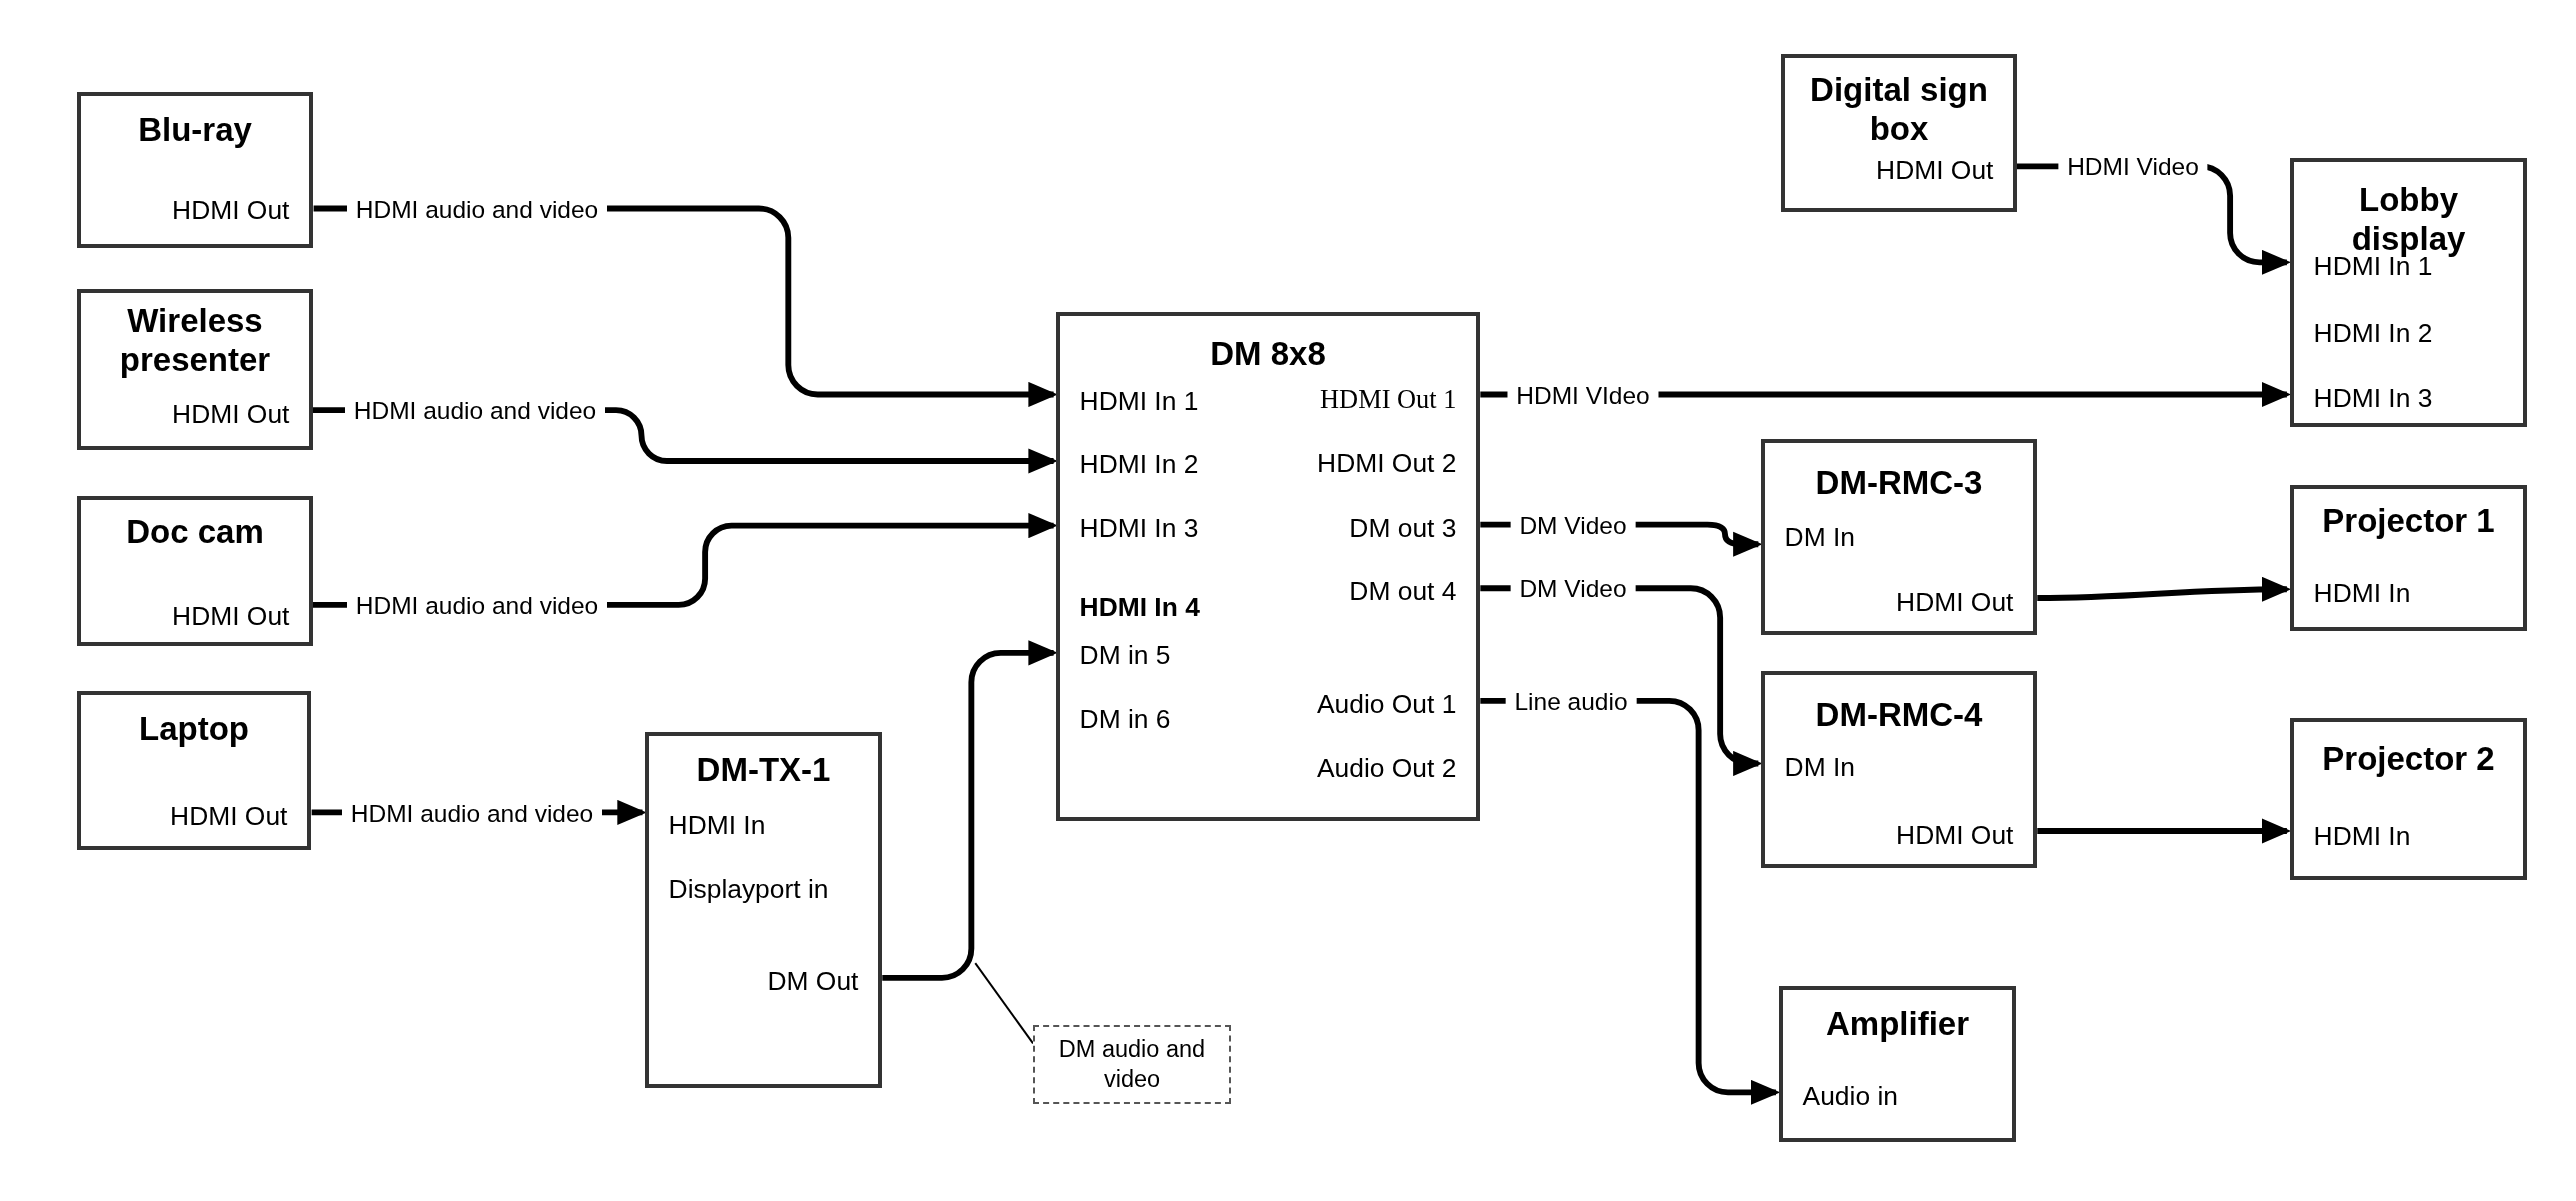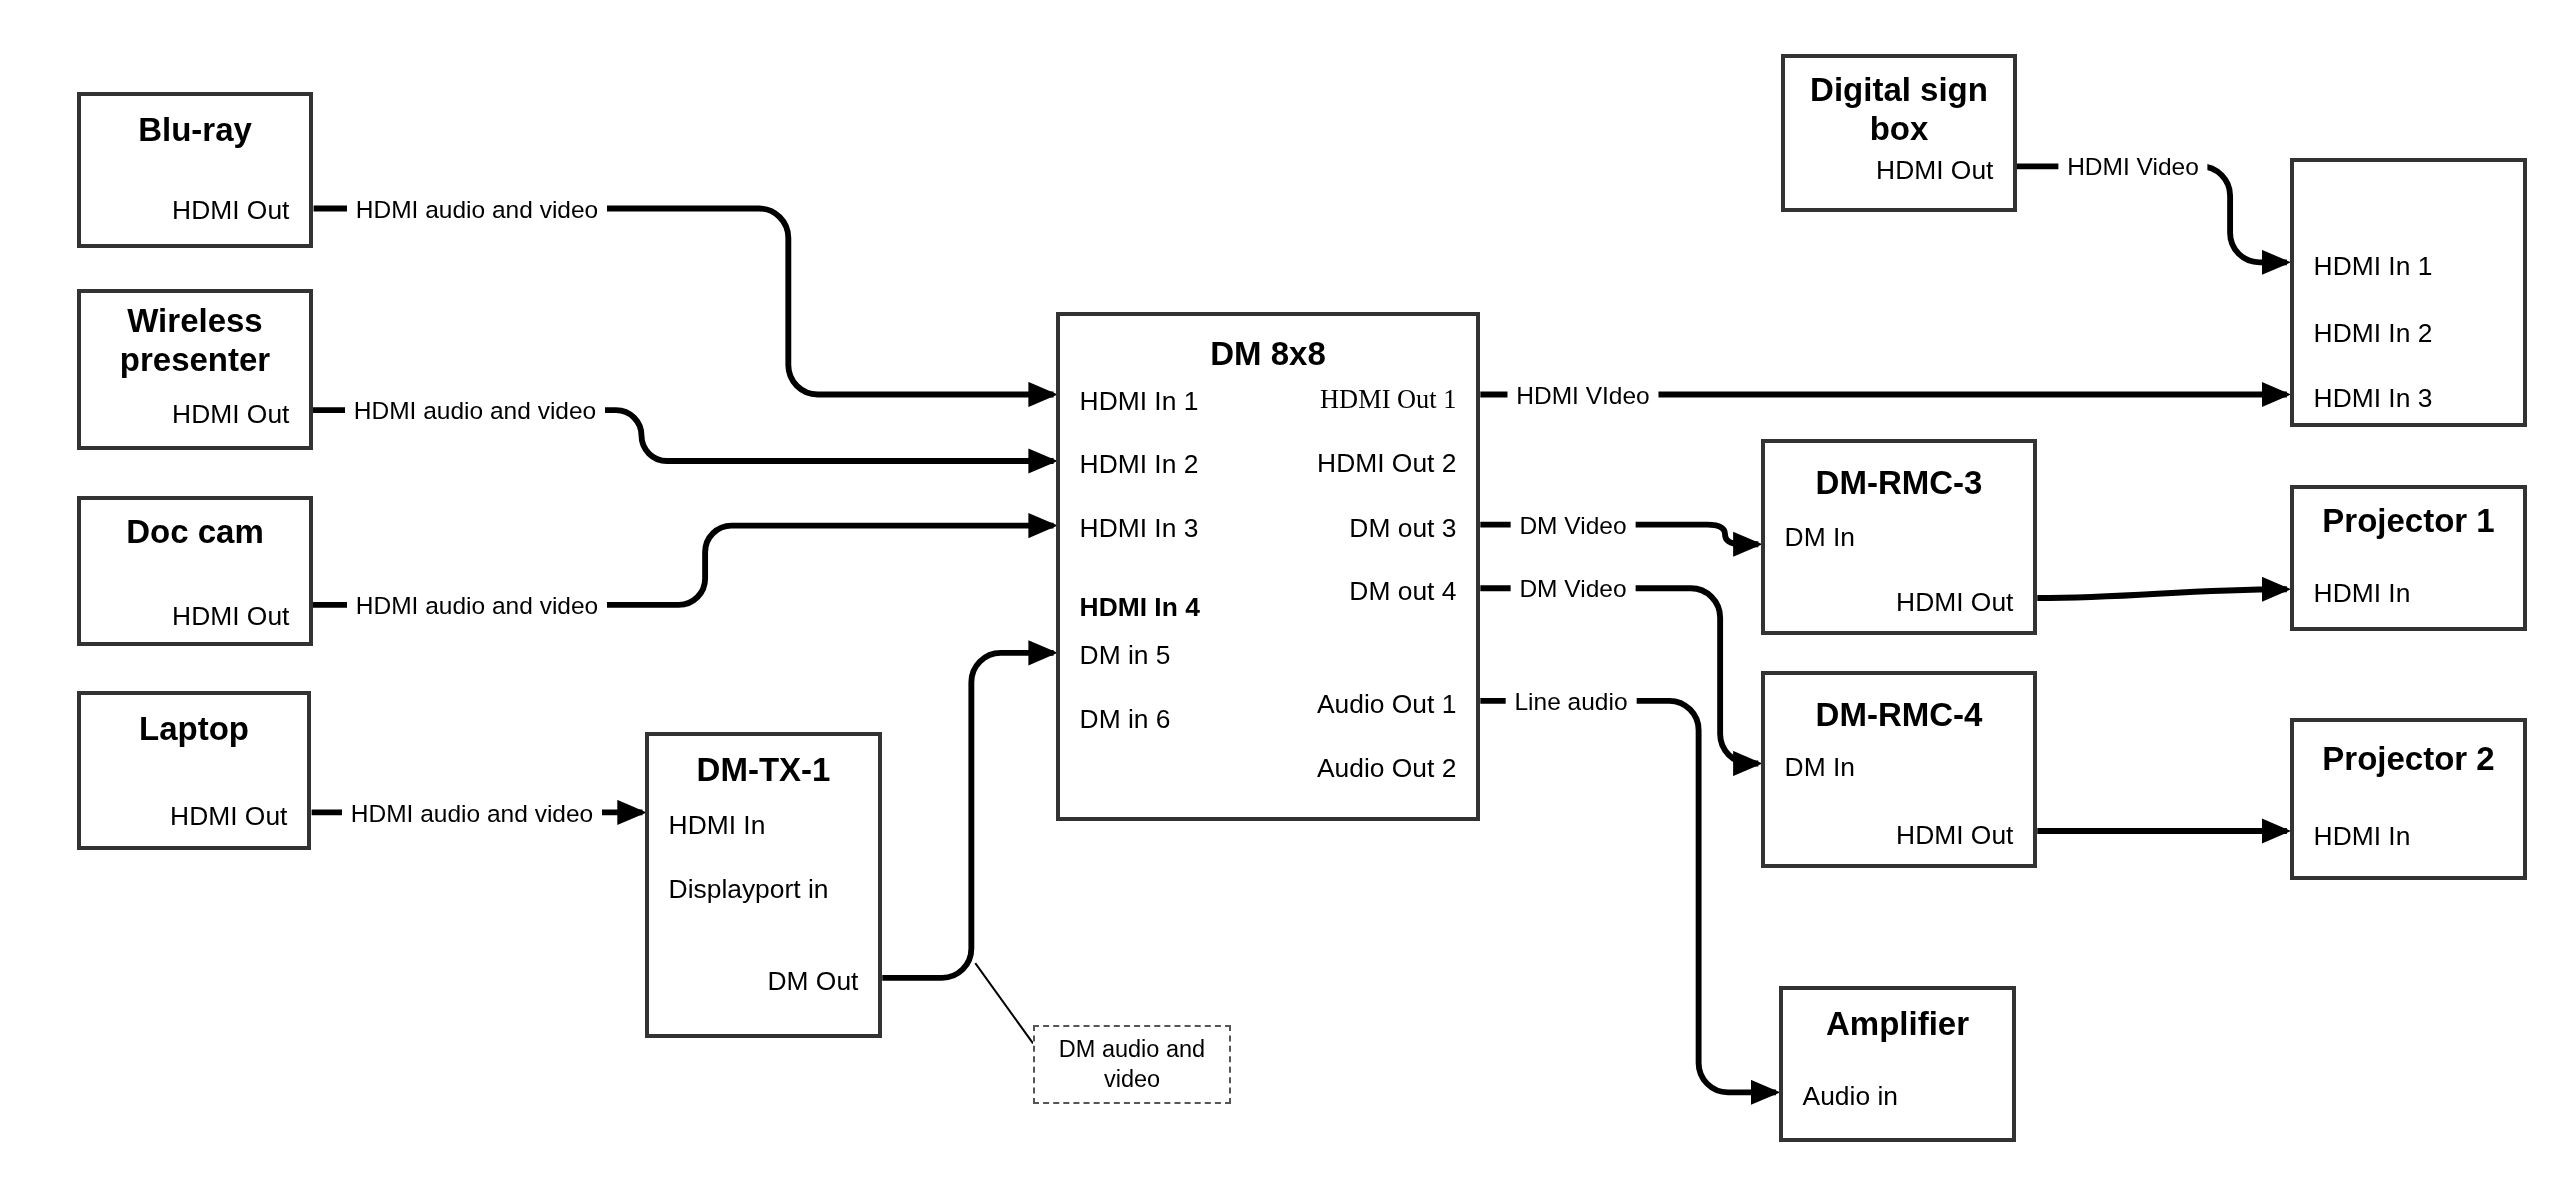--- a/index.html
+++ b/index.html
@@ -72,21 +72,21 @@
   <div class="node" style="left:77px;top:487px;width:236px;height:150px;margin-top:9px;">
     <div class="node-title" style="padding-top:11.7px;">Doc cam</div>
     <div class="port right" style="top:99px;">HDMI Out</div>
   </div>
 
   <div class="node" style="left:77px;top:691px;width:234px;height:159px;">
     <div class="node-title" style="padding-top:13.7px;">Laptop</div>
     <div class="port right" style="top:104px;">HDMI Out</div>
   </div>
 
-  <div class="node" style="left:645px;top:732px;width:237px;height:306px;">
+  <div class="node" style="left:645px;top:732px;width:237px;height:356px;">
     <div class="node-title" style="padding-top:13.7px;">DM-TX-1</div>
     <div class="port left" style="top:72px;">HDMI In</div>
     <div class="port left" style="top:136px;">Displayport in</div>
     <div class="port right" style="top:228px;">DM Out</div>
   </div>
 
   <div class="node" style="left:1056px;top:312px;width:424px;height:509px;">
     <div class="node-title" style="padding-top:17.6px;">DM 8x8</div>
     <div class="port left" style="top:68px;">HDMI In 1</div>
     <div class="port left" style="top:131px;">HDMI In 2</div>
@@ -101,20 +101,21 @@
     <div class="port right" style="top:371px;">Audio Out 1</div>
     <div class="port right" style="top:435px;">Audio Out 2</div>
   </div>
 
   <div class="node" style="left:1781px;top:54px;width:236px;height:158px;">
     <div class="node-title" style="padding-top:11.7px;max-width:186px;">Digital sign box</div>
     <div class="port right" style="top:95px;">HDMI Out</div>
   </div>
 
   <div class="node" style="left:2290px;top:158px;width:237px;height:269px;">
+    <div class="node-title" style="padding-top:17.6px;max-width:147px;">Lobby display</div>
     <div class="port left" style="top:87px;">HDMI In 1</div>
     <div class="port left" style="top:154px;">HDMI In 2</div>
     <div class="port left" style="top:219px;">HDMI In 3</div>
   </div>
 
   <div class="node" style="left:1761px;top:439px;width:276px;height:196px;">
     <div class="node-title" style="padding-top:19.6px;">DM-RMC-3</div>
     <div class="port left" style="top:77px;">DM In</div>
     <div class="port right" style="top:142px;">HDMI Out</div>
   </div>

